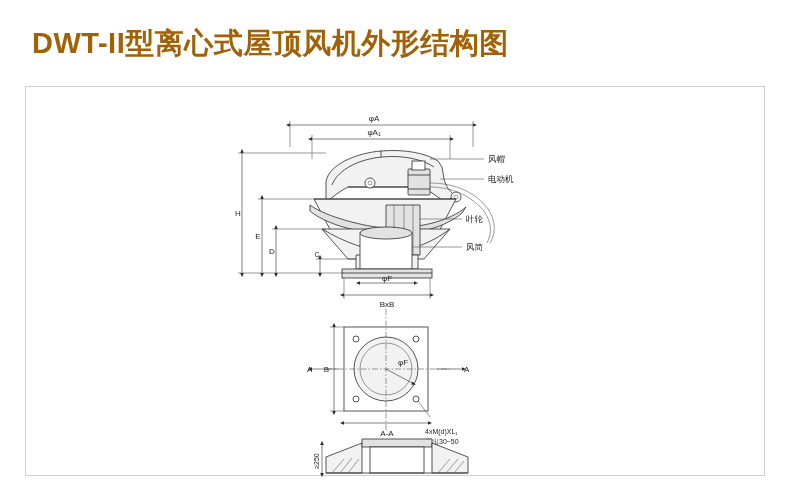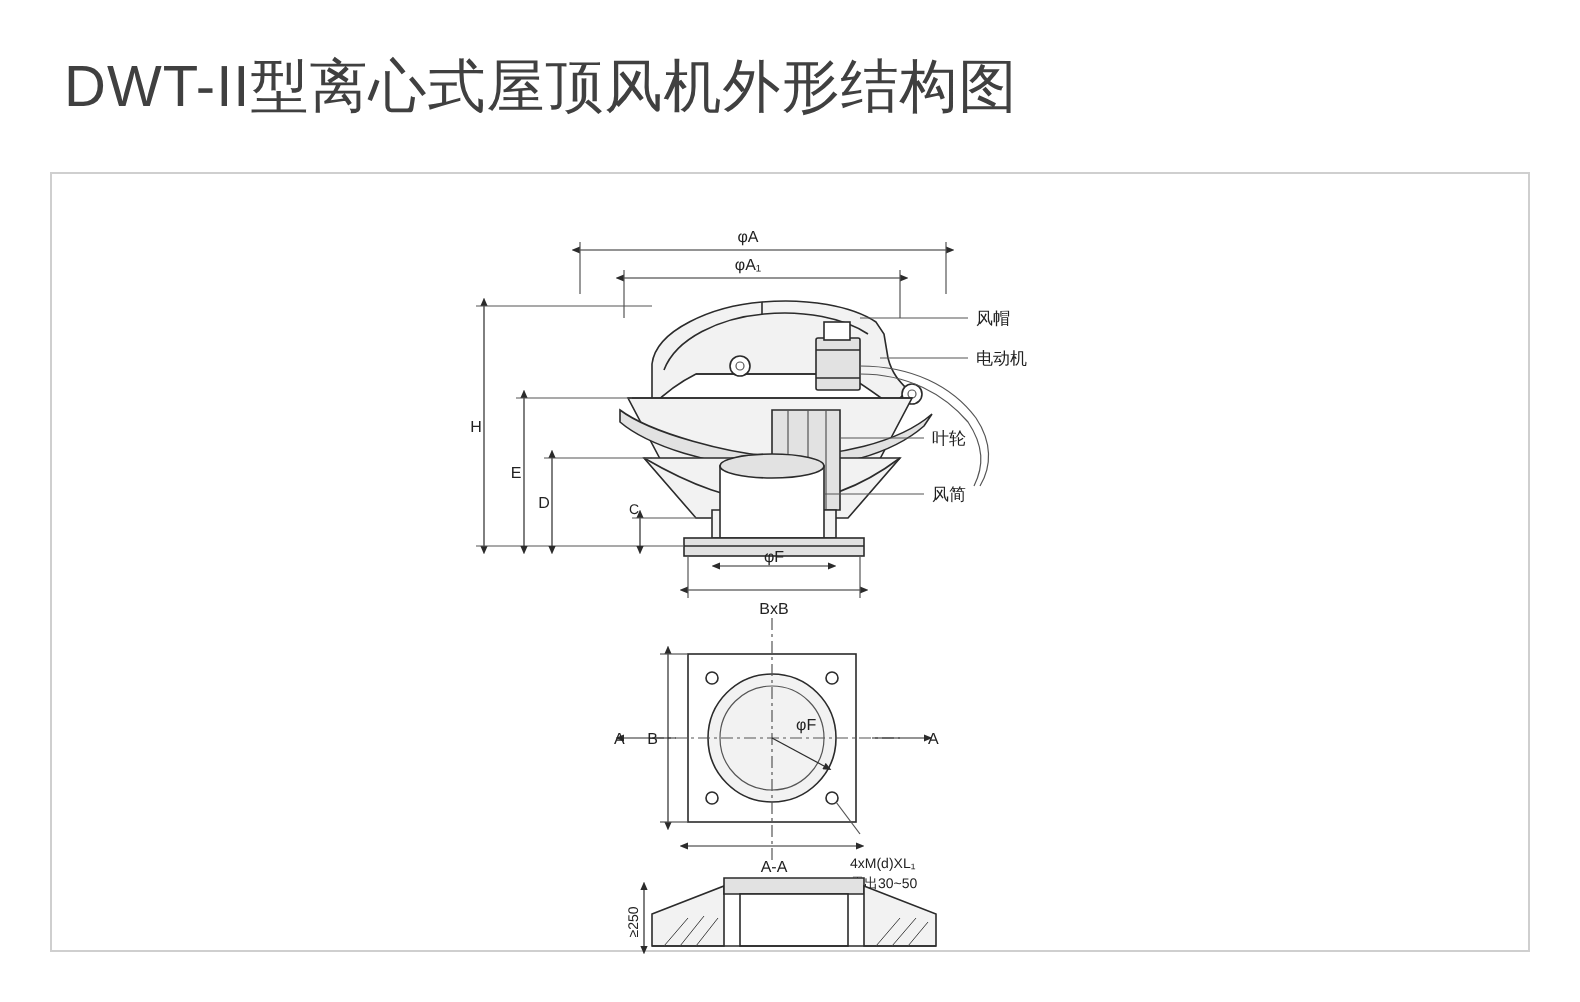--- a/index.html
+++ b/index.html
@@ -13,23 +13,23 @@
     font-family: "Liberation Sans", sans-serif;
     color: #111;
     position: relative;
     overflow: hidden;
   }
   .page-title {
     position: absolute;
     left: 32px;
     top: 24px;
     font-size: 29px;
-    font-weight: normal;
+    font-weight: bold;
     letter-spacing: 0.5px;
-    color: #404040;
+    color: #a16207;
     white-space: nowrap;
   }
   .diagram-frame {
     position: absolute;
     left: 25px;
     top: 86px;
     width: 740px;
     height: 390px;
     border: 1px solid #cfcfcf;
     background: #ffffff;

